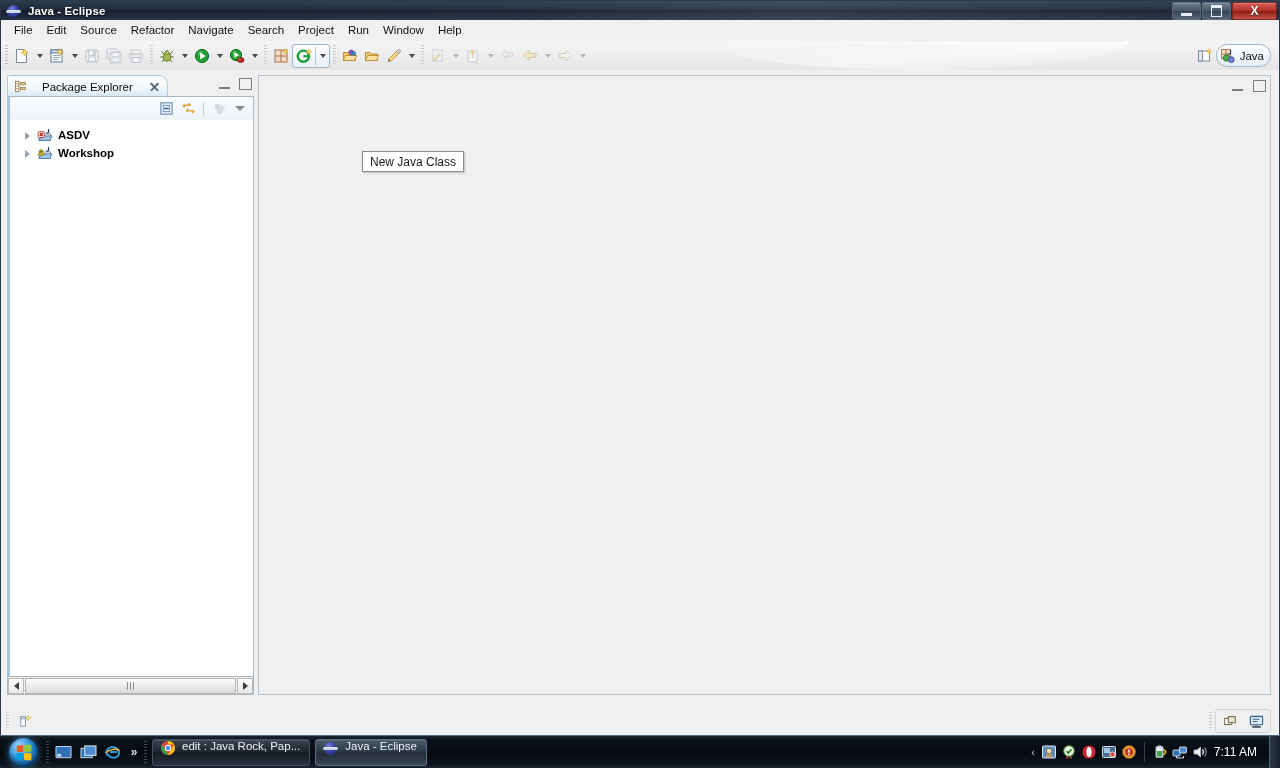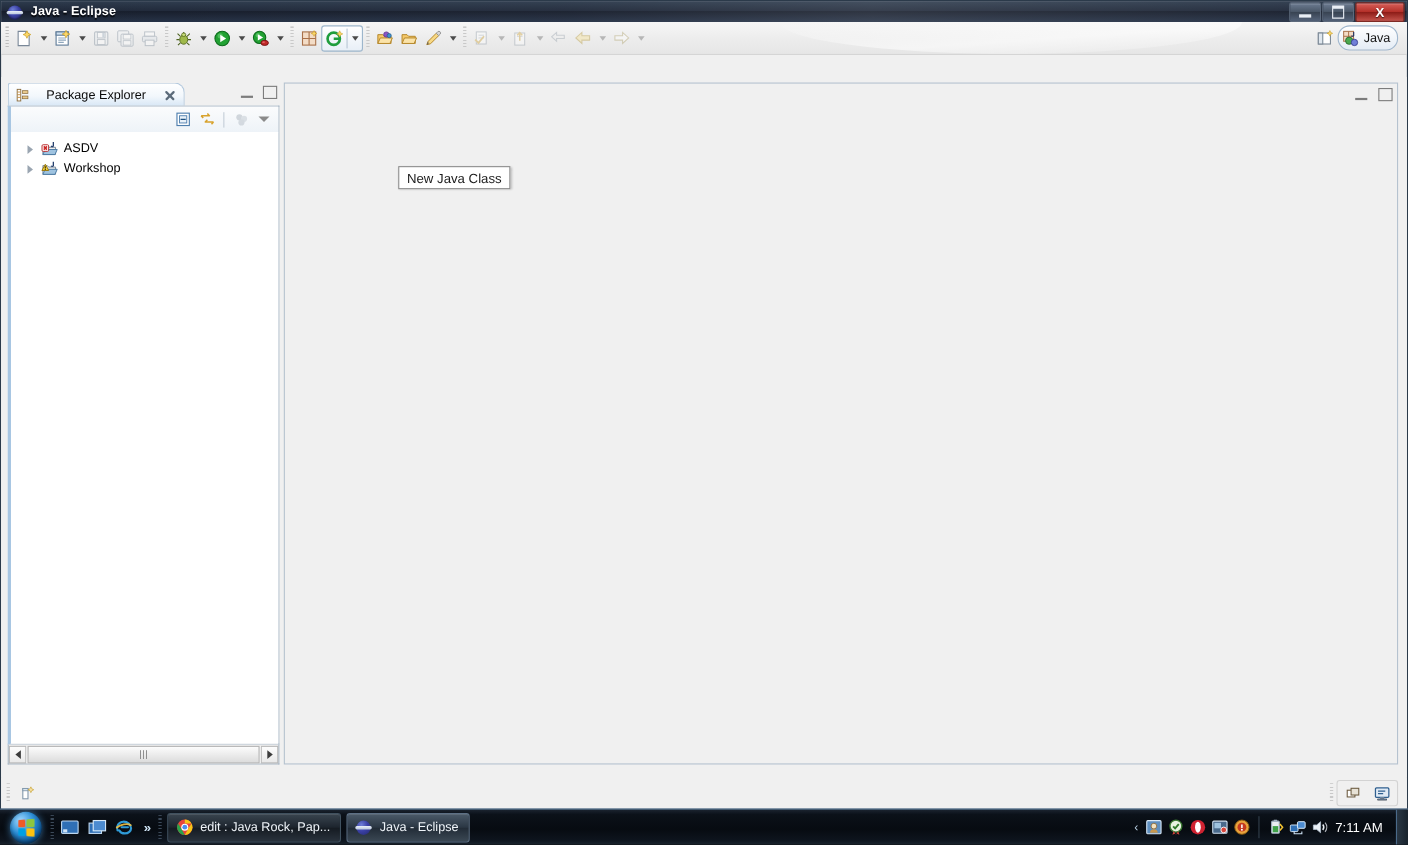--- a/index.html
+++ b/index.html
@@ -213,21 +213,21 @@
   }
   .vt-btn { width: 20px; height: 19px; display: flex; align-items: center; justify-content: center; }
   .vt-sep { width: 1px; height: 14px; background: #c4ced8; margin: 0 3px; }
   .vt-menu { width: 18px; height: 19px; display: flex; align-items: center; justify-content: center; }
   .vt-menu::after {
     content: ""; width: 0; height: 0;
     border-left: 5px solid transparent; border-right: 5px solid transparent;
     border-top: 5px solid #8a8a8a;
   }
 
-  .tree { padding: 6px 0 0 0; background: #fff; position: absolute; left:0; right:0; top:23px; bottom:0; }
+  .tree { padding: 6px 0 0 0; background: #fff; position: absolute; left:0; right:0; top:23px; bottom:0;font-weight:bold; }
   .tree-row {
     height: 18px; display: flex; align-items: center; padding-left: 12px; gap: 4px;
   }
   .twisty {
     width: 11px; height: 11px; flex: none; position: relative;
   }
   .twisty::after {
     content: ""; position: absolute; left: 3px; top: 2px;
     width: 0; height: 0;
     border-top: 4px solid transparent; border-bottom: 4px solid transparent;
@@ -346,21 +346,21 @@
   .ql-zone { display: flex; align-items: center; gap: 3px; padding: 0 3px; flex: none; }
   .ql-btn { width: 22px; height: 24px; display: flex; align-items: center; justify-content: center; }
   .ql-chev {
     width: 14px; height: 24px; display: flex; align-items: center; justify-content: center;
     color: #cfe4f6; font-size: 12px; font-weight: bold;
   }
   .ql-div { width: 3px; height: 22px; background-image: repeating-linear-gradient(to bottom, #3c4a5a 0 1px, transparent 1px 3px); }
 
   .task-btn {
     height: 25px; margin-left: 5px;
-    display: flex; align-items: center; gap: 6px;
+    display: flex; align-items: flex-start; gap: 6px;
     padding: 0 9px 0 7px;
     border: 1px solid #40515f;
     border-radius: 3px;
     background: linear-gradient(to bottom, #39444f 0%, #1d252e 48%, #151b22 52%, #2a333d 100%);
     color: #eef3f8; font-size: 11.5px;
     white-space: nowrap;
     flex: none;
     box-shadow: inset 0 1px 0 rgba(255,255,255,0.10);
   }
   .task-btn.active {
@@ -402,20 +402,32 @@
           </div>
         <div class="wbtn">
             <div class="res-glyph"></div>
           </div>
         <div class="wbtn close">
           <div class="close-glyph">X</div>
         </div>
       </div>
     </div>
 
+    <div class="menubar">
+      <div class="menu-item">File</div>
+      <div class="menu-item">Edit</div>
+      <div class="menu-item">Source</div>
+      <div class="menu-item">Refactor</div>
+      <div class="menu-item">Navigate</div>
+      <div class="menu-item">Search</div>
+      <div class="menu-item">Project</div>
+      <div class="menu-item">Run</div>
+      <div class="menu-item">Window</div>
+      <div class="menu-item">Help</div>
+    </div>
 
     <div class="toolbar">
       <div class="tb-shine"></div>
       <div class="tb-grip"></div>
 
       <div class="tb-btn">
         <svg class="ic" viewBox="0 0 16 16">
           <path d="M2.5 1.5h7l3 3v10h-10z" fill="#ffffff" stroke="#7a8899" stroke-width="1"></path>
           <path d="M9.5 1.5v3h3" fill="#e4e9ef" stroke="#7a8899" stroke-width="1"></path>
           <path d="M10.5 1 L11.6 3.3 L14 4.4 L11.6 5.5 L10.5 7.8 L9.4 5.5 L7 4.4 L9.4 3.3 Z" fill="#fcd76a" stroke="#c89c1d" stroke-width=".6"></path>

